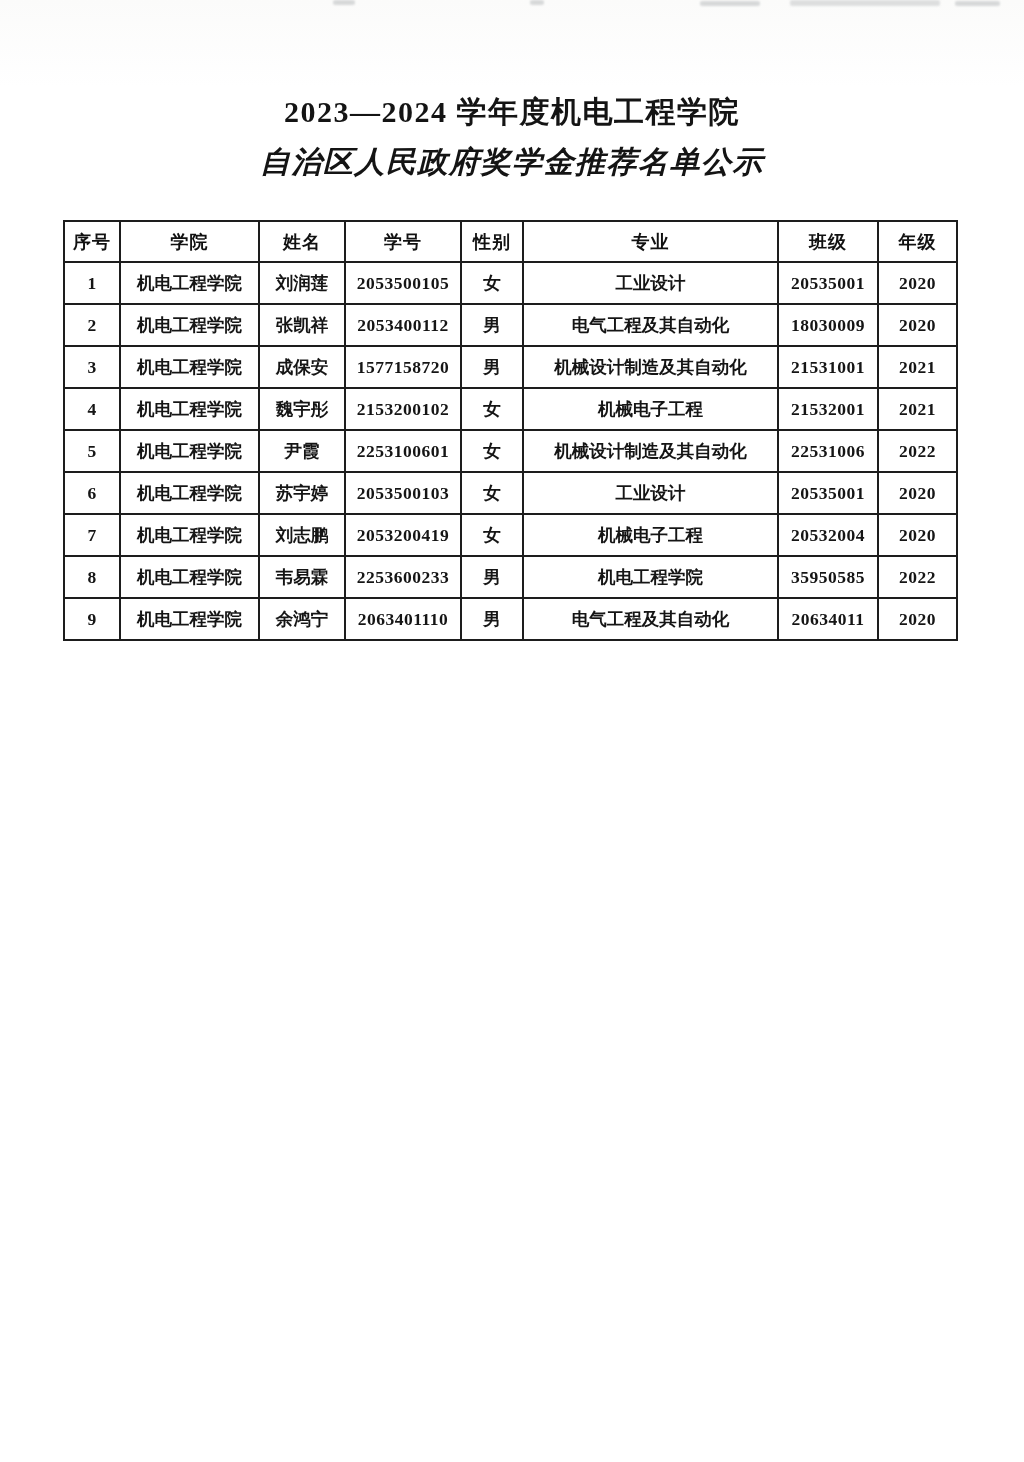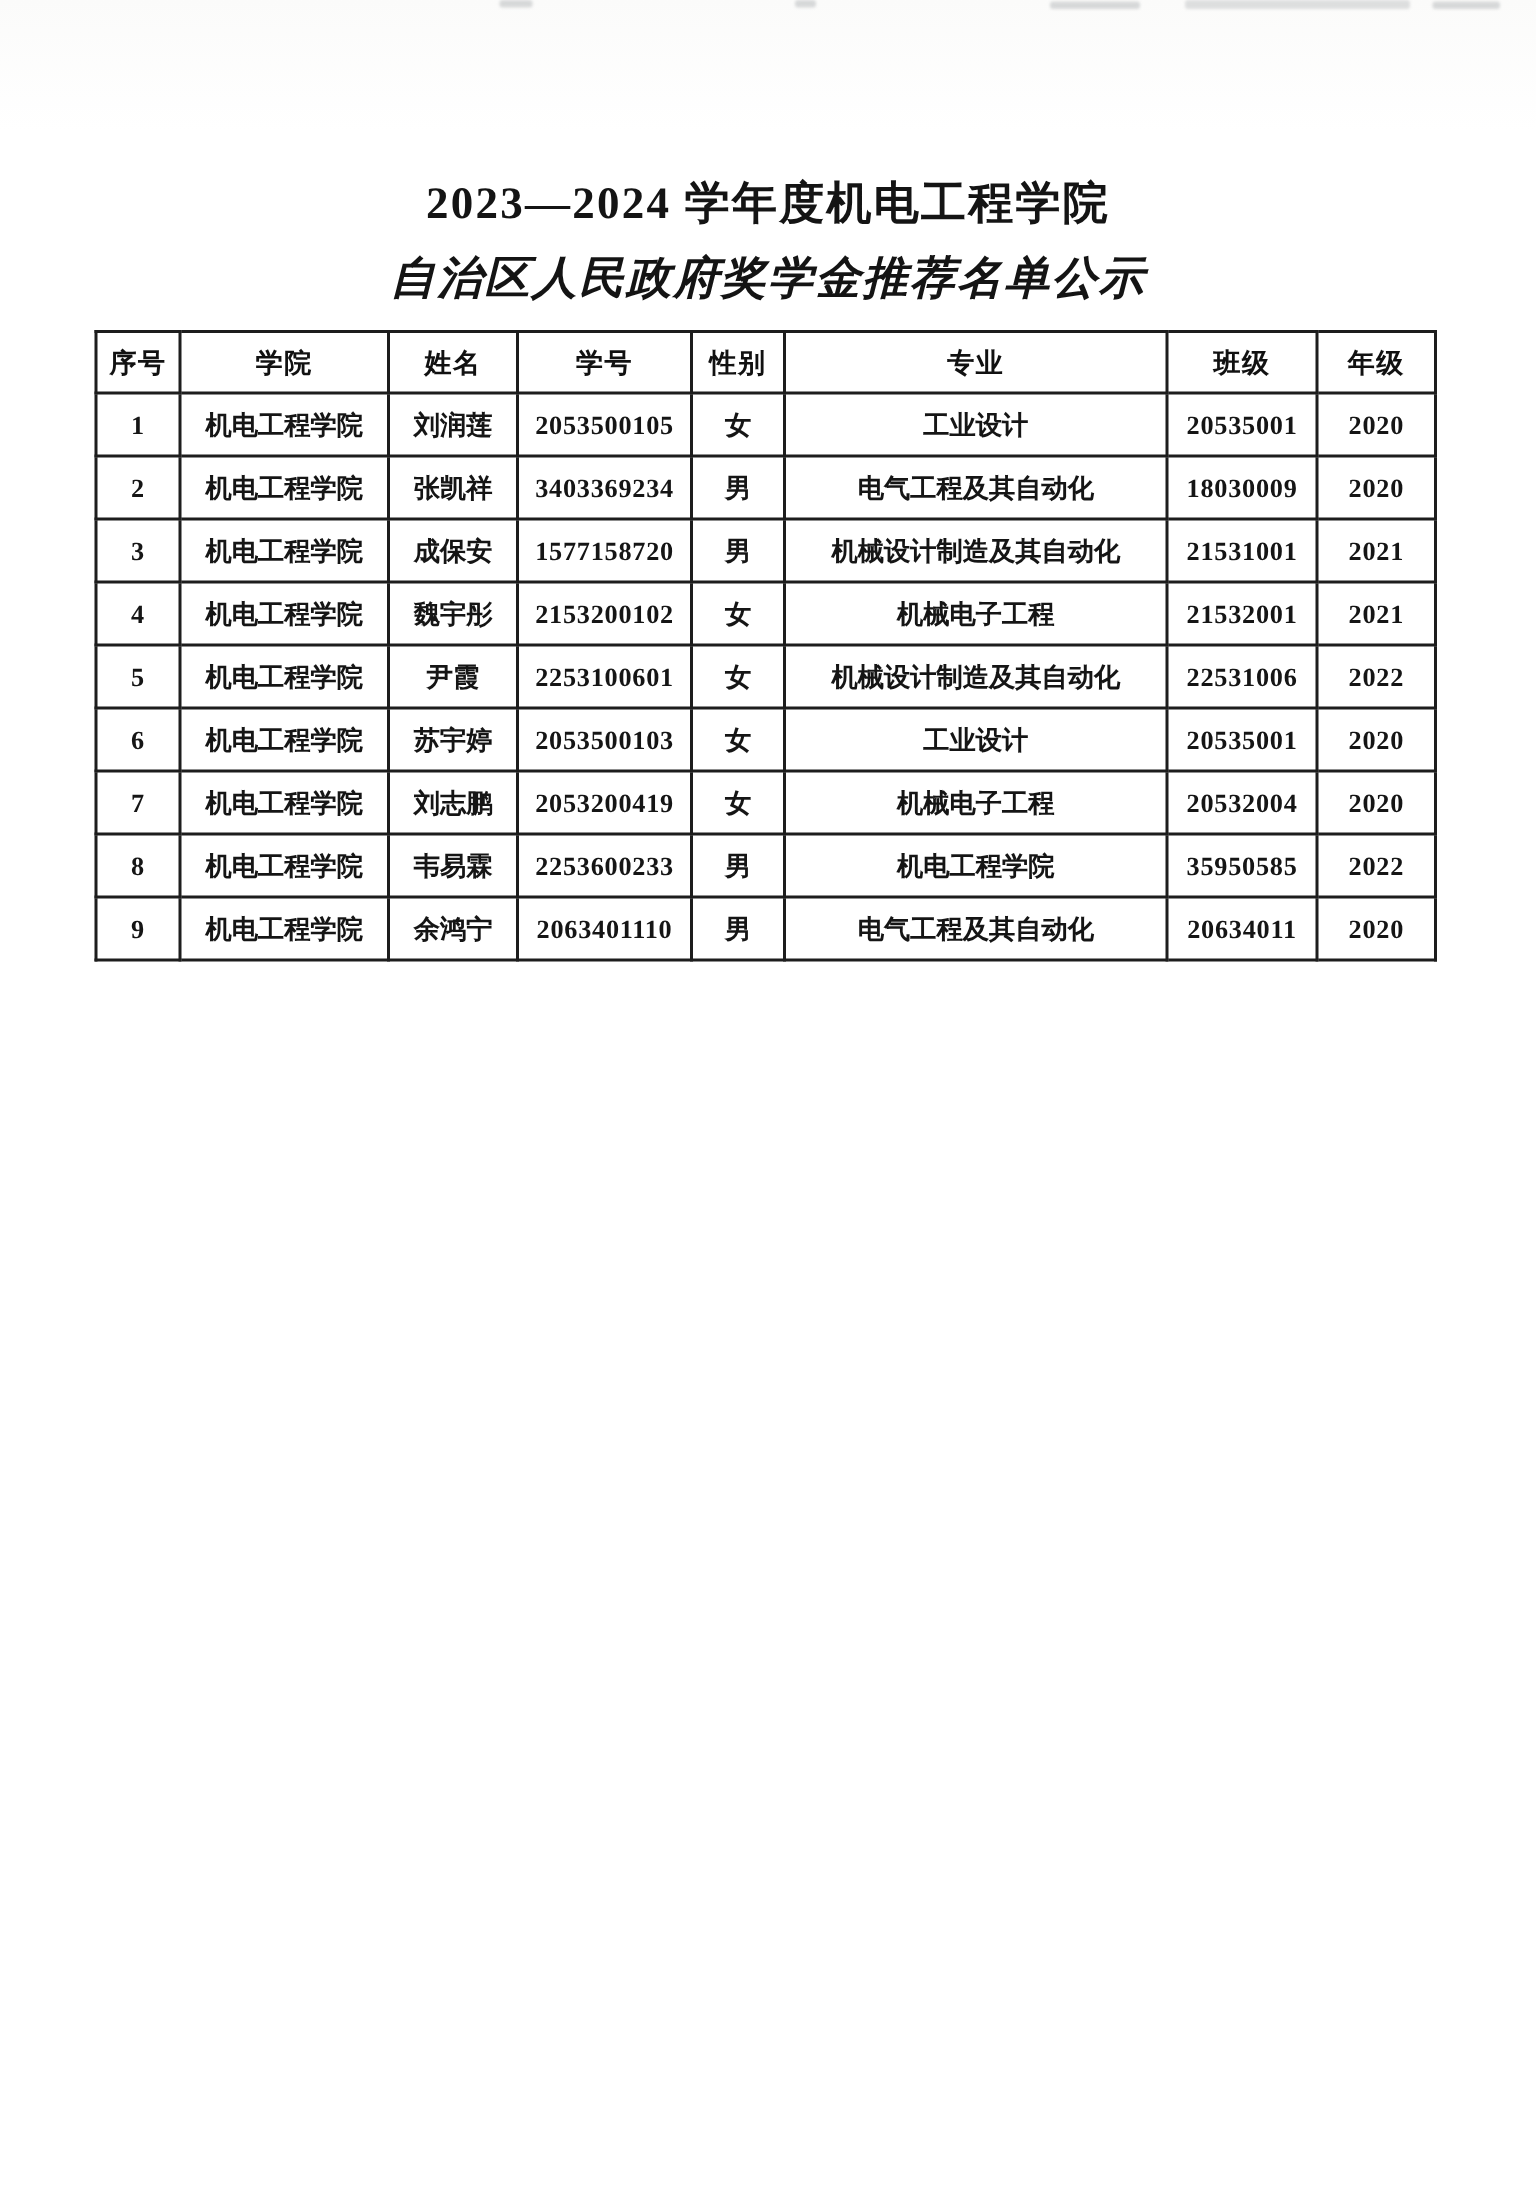--- a/index.html
+++ b/index.html
@@ -29,21 +29,20 @@
   .art3 { left: 700px; top: 1px; width: 60px;  height: 5px; }
   .art4 { left: 790px; top: 0; width: 150px; height: 6px; opacity: 0.45; }
   .art5 { left: 955px; top: 1px; width: 45px;  height: 5px; }
 
   .title-block {
     position: absolute;
     top: 96px;
     left: 0;
     width: 100%;
     text-align: center;
-    margin-top: 24px;
   }
   .title-line {
     margin: 0;
     font-size: 30px;
     line-height: 32px;
     font-weight: 700;
     letter-spacing: 1.5px;
     color: #141414;
   }
   .title-line + .title-line {
@@ -142,21 +141,21 @@
           <td class="num">2053500105</td>
           <td>女</td>
           <td>工业设计</td>
           <td class="num">20535001</td>
           <td class="num">2020</td>
         </tr>
         <tr>
           <td class="num">2</td>
           <td>机电工程学院</td>
           <td>张凯祥</td>
-          <td class="num">3403369234</td>
+          <td class="num">2053400112</td>
           <td>男</td>
           <td>电气工程及其自动化</td>
           <td class="num">18030009</td>
           <td class="num">2020</td>
         </tr>
         <tr>
           <td class="num">3</td>
           <td>机电工程学院</td>
           <td>成保安</td>
           <td class="num">1577158720</td>

